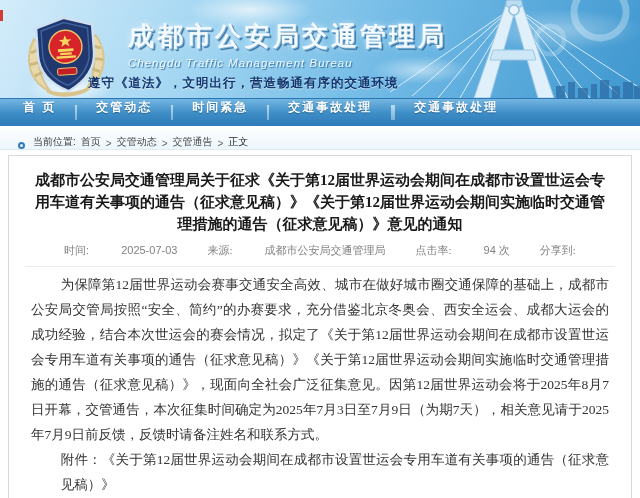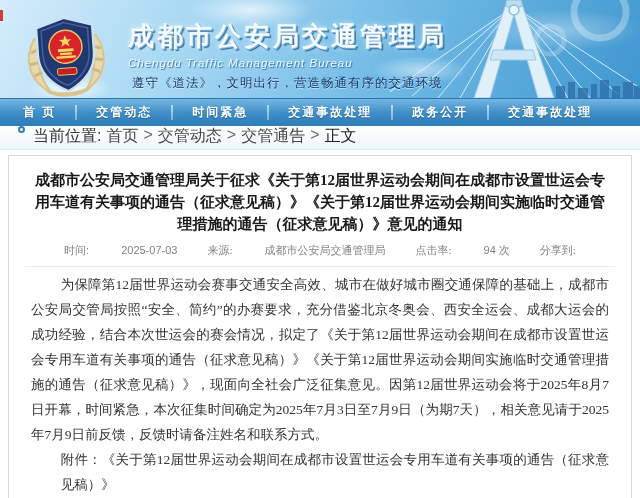--- a/index.html
+++ b/index.html
@@ -16,38 +16,38 @@
       radial-gradient(70px 20px at 420px 70px, rgba(255,255,255,.5), rgba(255,255,255,0) 70%),
       radial-gradient(120px 30px at 560px 30px, rgba(255,255,255,.35), rgba(255,255,255,0) 70%); }
   .red-sliver { position:absolute; left:0; top:10px; width:3px; height:11px; background:#d23a33; }
   .badge { position:absolute; left:20px; top:8px; width:92px; height:92px; transform:rotate(-4deg); }
   .bridge { position:absolute; right:0; top:0; width:250px; height:98px; }
   .head-titles { position:absolute; left:128px; top:19px; }
   .site-title { font-size:26px; font-weight:bold; letter-spacing:3px; color:#f4fafe;
     text-shadow:1px 1px 0 #7fb3da, 2px 2px 1px rgba(27,88,138,.85), 0 0 6px rgba(255,255,255,.6); }
   .site-subtitle { margin-top:3px; font-style:italic; font-size:11.5px; letter-spacing:1px;
     color:#eef8ff; text-shadow:1px 1px 1px rgba(36,104,158,.9); }
-  .slogan { position:absolute; left:88px; top:75px; font-size:12.5px; font-weight:normal;
+  .slogan { position:absolute; left:88px; top:75px; font-size:12.5px; font-weight:bold;
     letter-spacing:1px; color:#13356e; text-shadow:0 1px 0 rgba(255,255,255,.55);
-    font-family:"Liberation Serif","DejaVu Serif",serif;margin-left:44px; }
+    font-family:"Liberation Serif","DejaVu Serif",serif; }
 
   
-  .main-nav { height:28px; display:flex; align-items:center;
+  .main-nav { height:28px; display:flex; align-items:flex-start;
     background:linear-gradient(#74b6e2,#3c8cc6 55%,#2f7cb8);
     border-top:1px solid #2a76b2; padding-left:4px; }
   .nav-item { display:flex; align-items:center; padding:0 19px; color:#fff; font-size:12px;
     font-weight:bold; letter-spacing:2px; cursor:pointer; white-space:nowrap;
     text-shadow:0 1px 1px rgba(20,70,110,.6); }
   .nav-sep { width:2px; height:15px; align-self:center;
     background:linear-gradient(#cde6f6,#86b9de); opacity:.85; }
 
   
-  .breadcrumb { height:24px; display:flex; align-items:flex-start; gap:5px; padding-left:18px;
+  .breadcrumb { height:24px; display:flex; align-items:flex-end; gap:5px; padding-left:18px;
     background:linear-gradient(#ffffff,#ecf6fc); border-bottom:1px solid #dcebf4;
-    font-size:16px; color:#454545; }
+    font-size:10px; color:#454545; }
   .bc-marker { width:7px; height:7px; border:2px solid #2f7cb8; border-radius:50%;
     display:inline-block; margin-right:3px; }
   .bc-label { color:#333; }
   .bc-link { cursor:pointer; }
   .bc-sep { color:#666; }
   .bc-current { color:#222; }
 
   
   .panel { margin:5px 8px 0; height:429px; background:#fff; border:1px solid #d9d9d9; }
   .article-title { margin:13px 22px 0; text-align:center; font-size:15px; line-height:22px;
@@ -135,21 +135,20 @@
 
 <nav class="main-nav">
   <div class="nav-item">首 页</div>
   <div class="nav-sep"></div>
   <div class="nav-item">交管动态</div>
   <div class="nav-sep"></div>
   <div class="nav-item">时间紧急</div>
   <div class="nav-sep"></div>
   <div class="nav-item">交通事故处理</div>
   <div class="nav-sep"></div>
-  <div class="nav-item">政务公开</div>
   <div class="nav-sep"></div>
   <div class="nav-item">交通事故处理</div>
 </nav>
 
 <div class="breadcrumb">
   <span class="bc-marker"></span>
   <span class="bc-label">当前位置:</span>
   <span class="bc-link">首页</span>
   <span class="bc-sep">&gt;</span>
   <span class="bc-link">交管动态</span>
@@ -162,18 +161,18 @@
 <main class="panel">
   <h1 class="article-title">成都市公安局交通管理局关于征求《关于第12届世界运动会期间在成都市设置世运会专用车道有关事项的通告（征求意见稿）》《关于第12届世界运动会期间实施临时交通管理措施的通告（征求意见稿）》意见的通知</h1>
 
   <div class="meta">
     <span>时间:</span><span>2025-07-03</span><span class="gap">来源:</span><span>成都市公安局交通管理局</span><span class="gap">点击率:</span><span>94 次</span><span class="gap">分享到:</span>
   </div>
 
   <hr class="meta-rule">
 
   <div class="article-body">
-    <p class="p-indent">为保障第12届世界运动会赛事交通安全高效、城市在做好城市圈交通保障的基础上，成都市公安局交管局按照“安全、简约”的办赛要求，充分借鉴北京冬奥会、西安全运会、成都大运会的成功经验，结合本次世运会的赛会情况，拟定了《关于第12届世界运动会期间在成都市设置世运会专用车道有关事项的通告（征求意见稿）》《关于第12届世界运动会期间实施临时交通管理措施的通告（征求意见稿）》，现面向全社会广泛征集意见。因第12届世界运动会将于2025年8月7日开幕，时间紧急，本次征集时间确定为2025年7月3日至7月9日（为期7天），相关意见请于2025年7月9日前反馈，反馈时请备注姓名和联系方式。</p>
+    <p class="p-indent">为保障第12届世界运动会赛事交通安全高效、城市在做好城市圈交通保障的基础上，成都市公安局交管局按照“安全、简约”的办赛要求，充分借鉴北京冬奥会、西安全运会、成都大运会的成功经验，结合本次世运会的赛会情况，拟定了《关于第12届世界运动会期间在成都市设置世运会专用车道有关事项的通告（征求意见稿）》《关于第12届世界运动会期间实施临时交通管理措施的通告（征求意见稿）》，现面向全社会广泛征集意见。因第12届世界运动会将于2025年8月7日开幕，交管通告，本次征集时间确定为2025年7月3日至7月9日（为期7天），相关意见请于2025年7月9日前反馈，反馈时请备注姓名和联系方式。</p>
     <p class="p-contact">附件：《关于第12届世界运动会期间在成都市设置世运会专用车道有关事项的通告（征求意见稿）》</p>
 
   </div>
 
 </main>
 
 </body></html>

